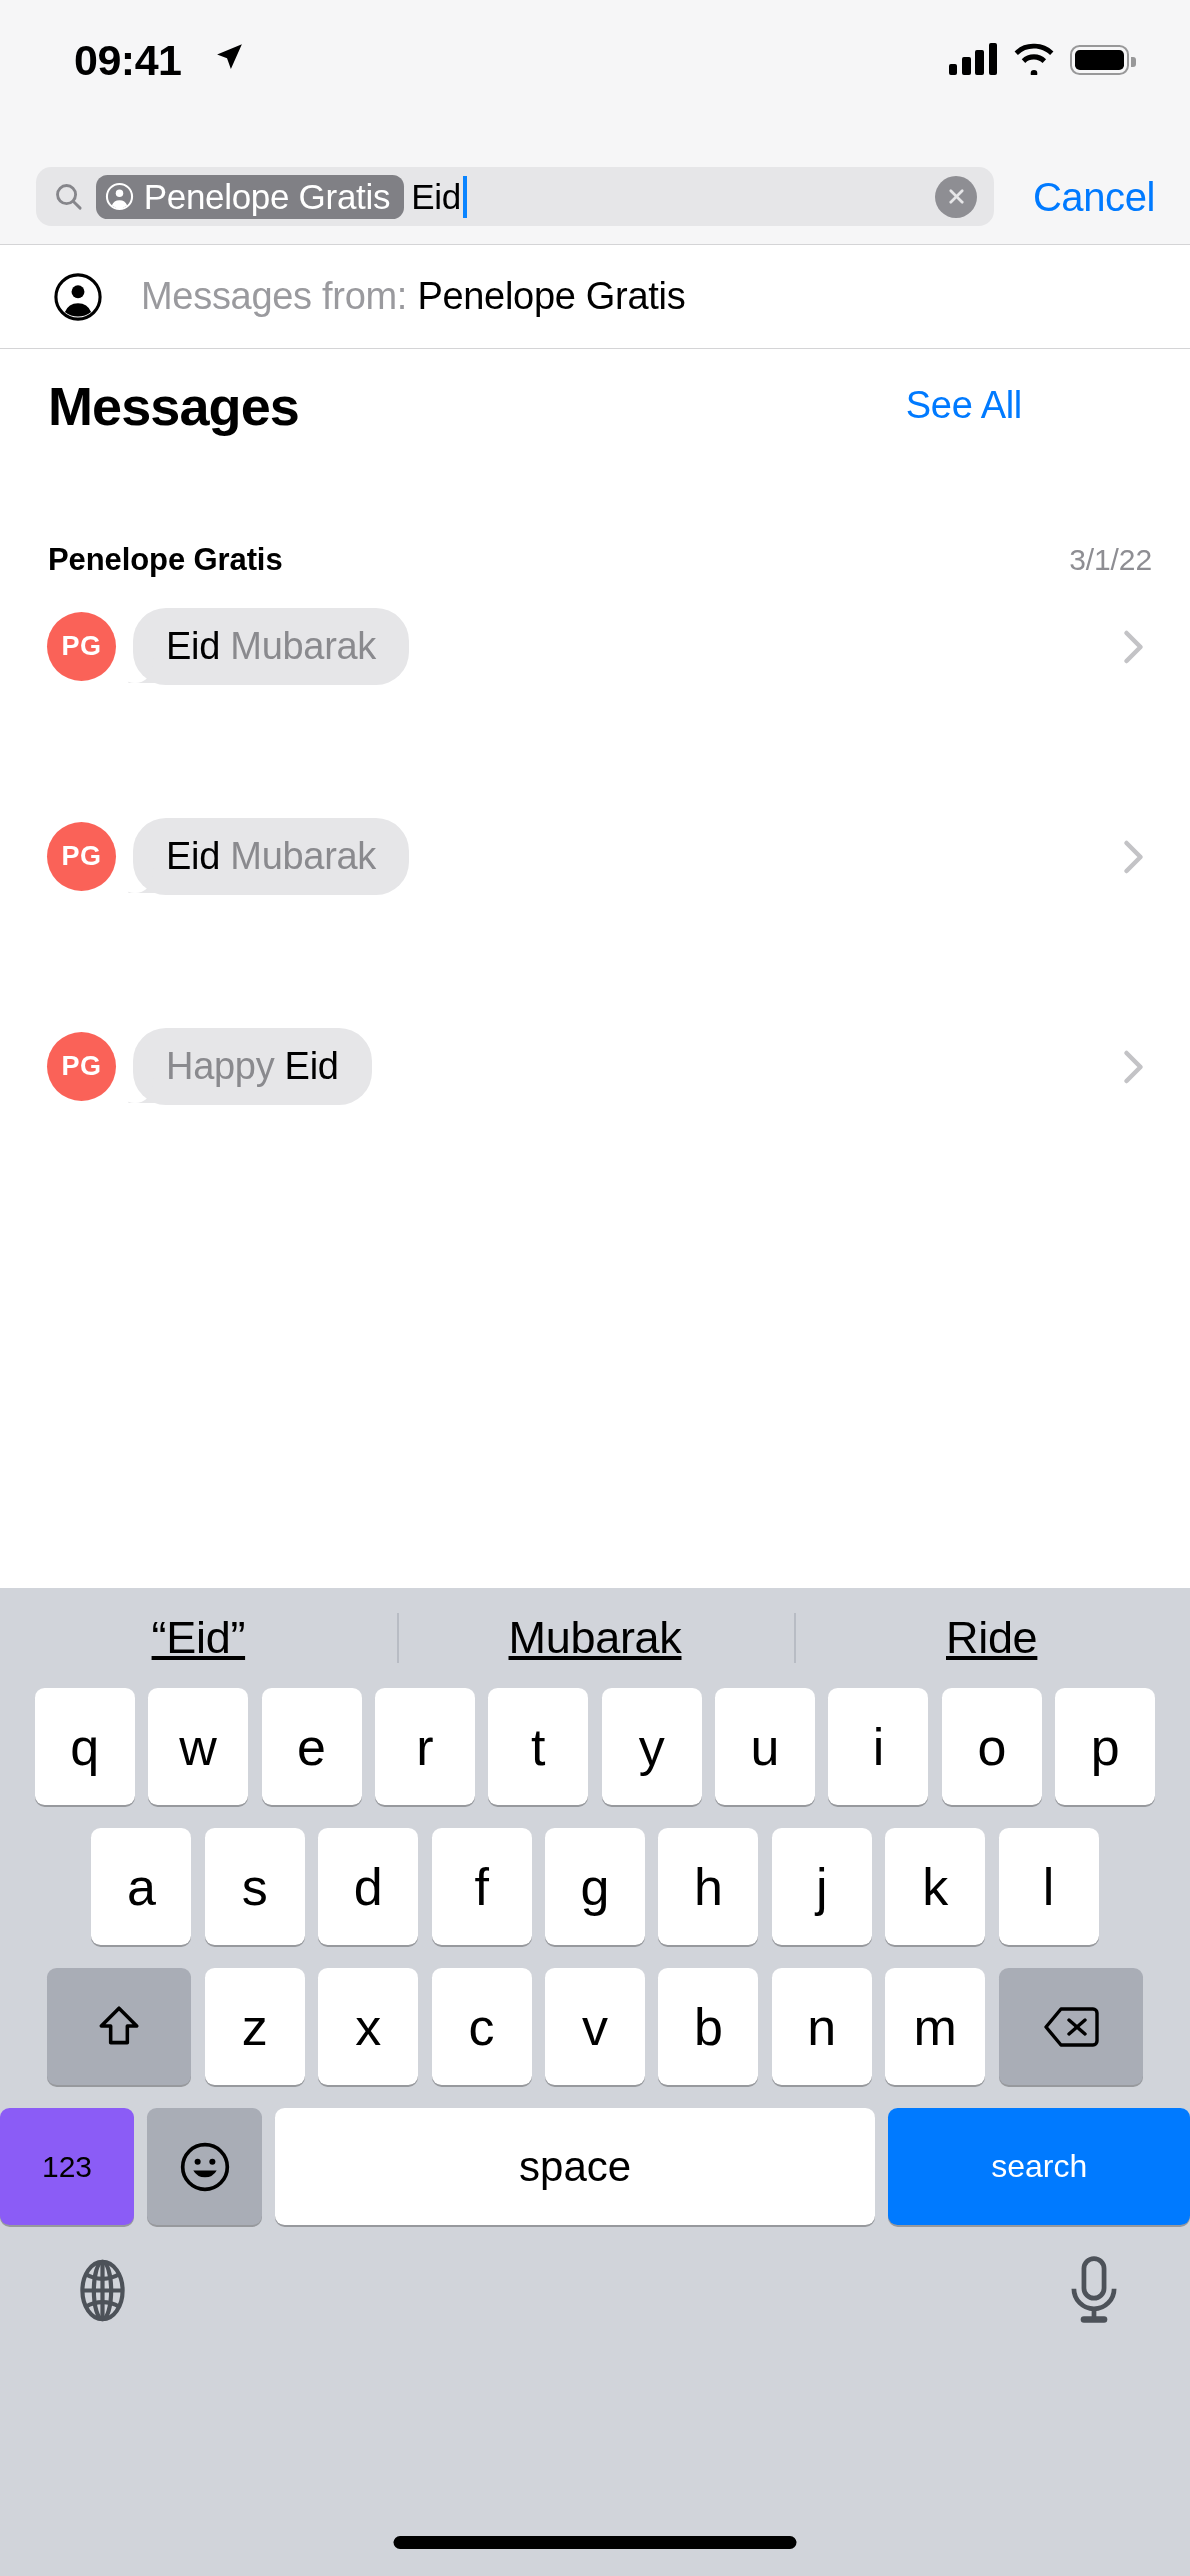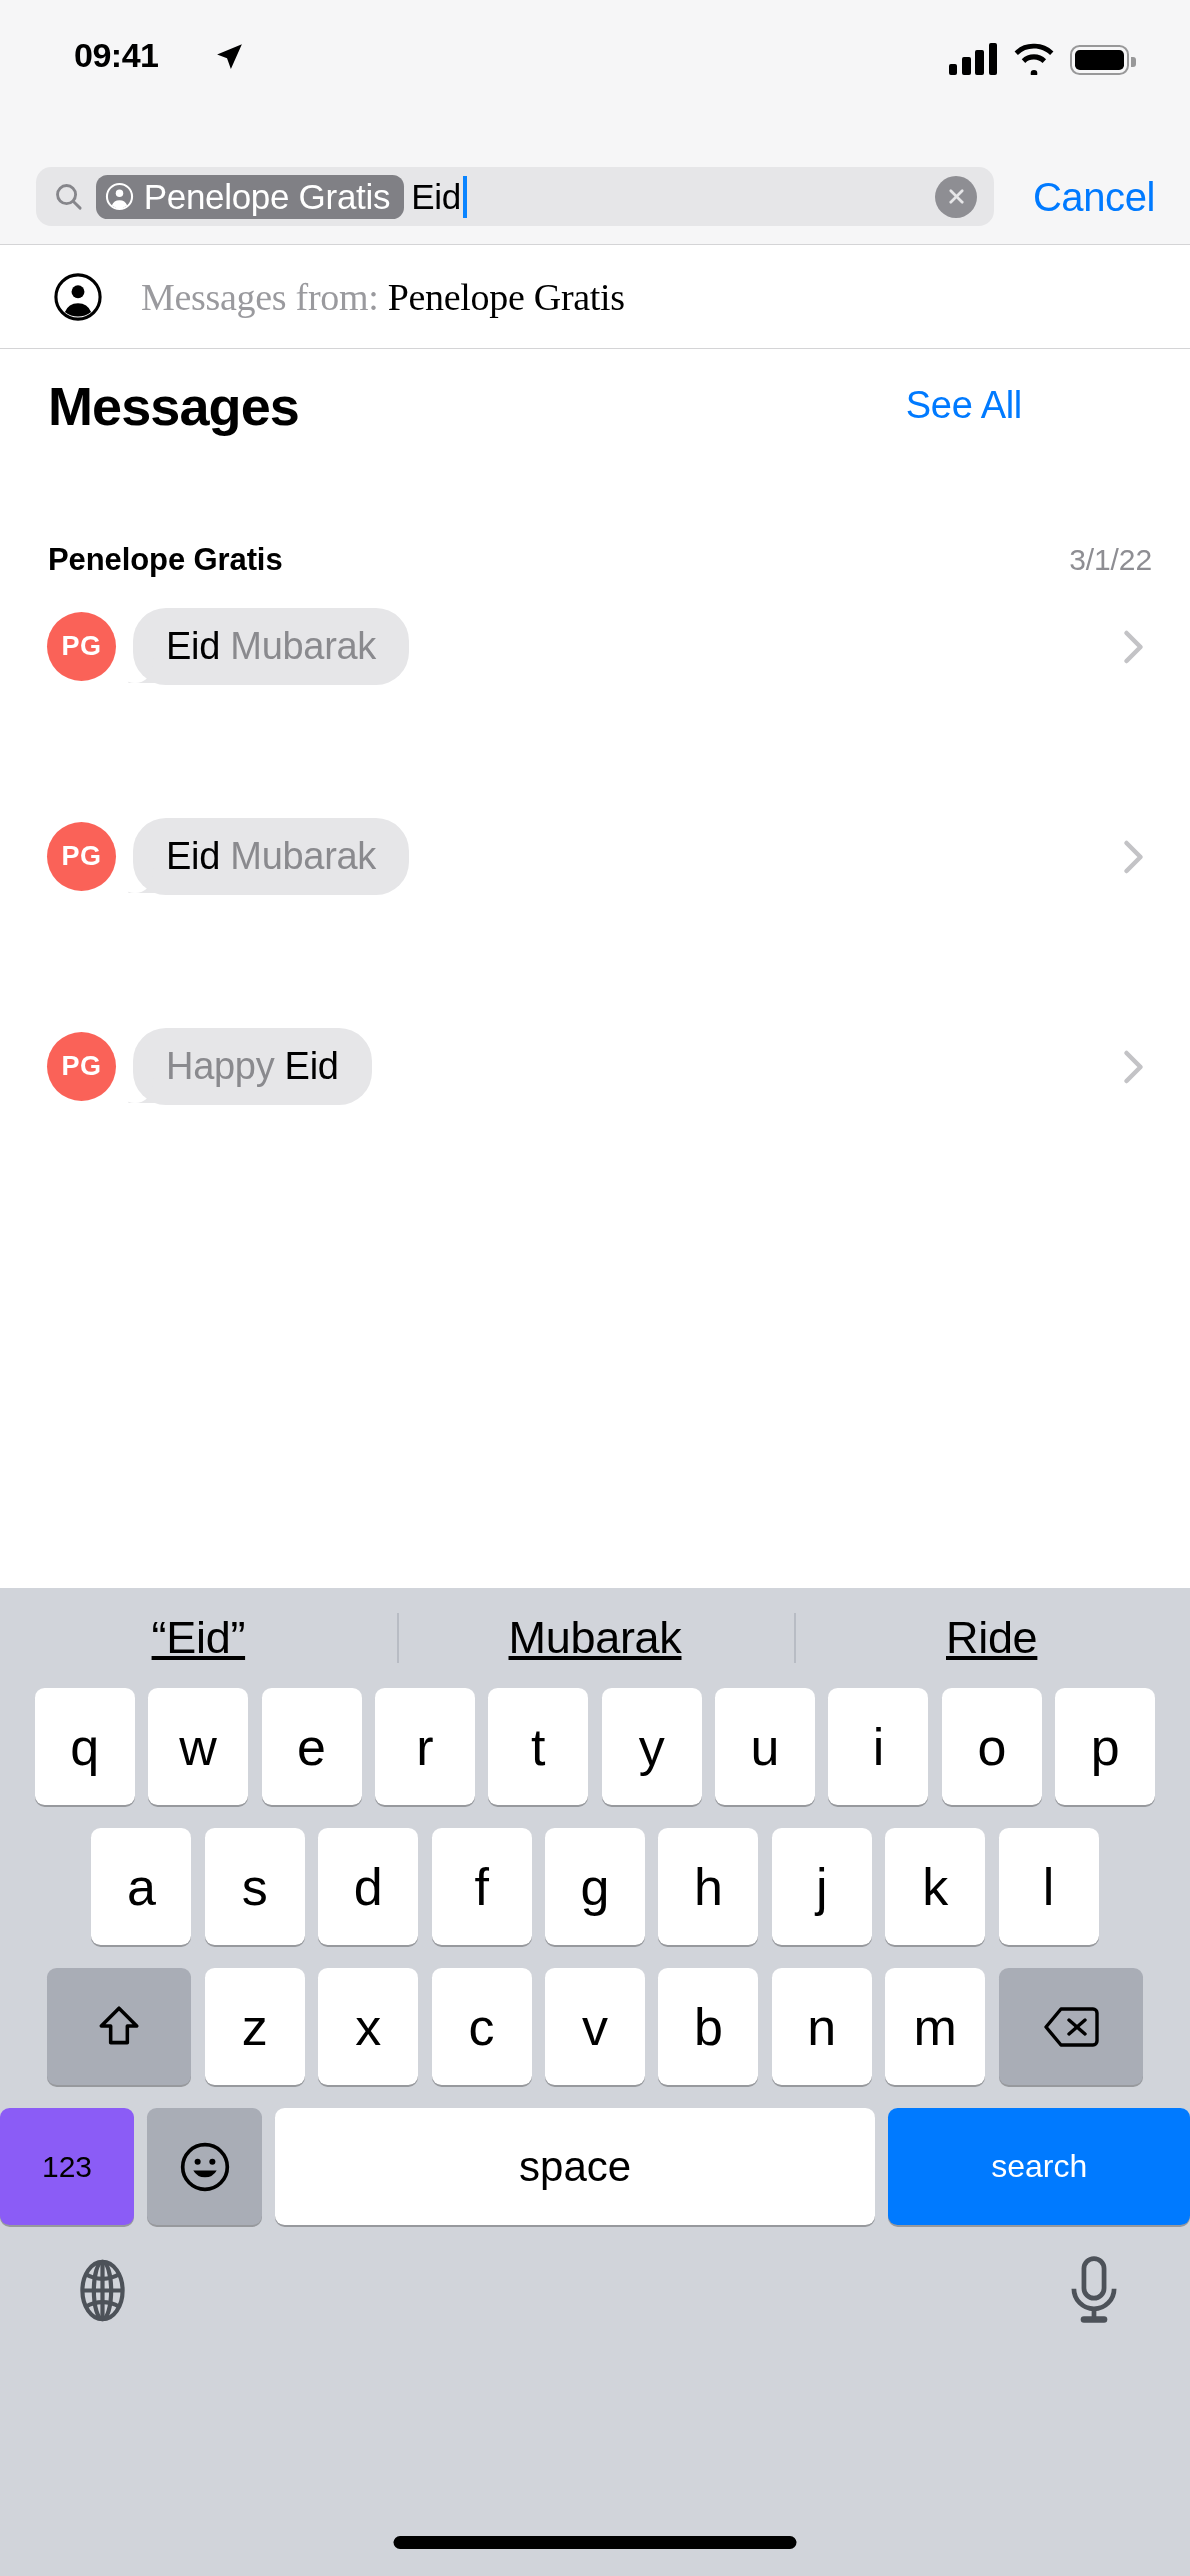--- a/index.html
+++ b/index.html
@@ -11,21 +11,21 @@
   }
   #phone { position:relative; width:1190px; height:2576px; background:#fff; }
 
   
   .statusbar {
     position:absolute; top:0; left:0; width:1190px; height:149px;
     background:#f6f6f7;
   }
   .sb-time {
     position:absolute; left:74px; top:36px;
-    font-size:34px; font-weight:700; color:#000; letter-spacing:-0.5px;
+    font-size:43px; font-weight:700; color:#000; letter-spacing:-0.5px;
   }
   .sb-loc { position:absolute; left:213px; top:40px; }
   .sb-right { position:absolute; right:61px; top:42px; display:flex; align-items:flex-end; gap:15.3px; }
   .bars { display:flex; align-items:flex-end; gap:4.8px; height:33px; }
   .bars i { display:block; width:8.6px; background:#000; border-radius:1.9px; }
   .bars i:nth-child(1){height:11.5px}
   .bars i:nth-child(2){height:18px}
   .bars i:nth-child(3){height:25px}
   .bars i:nth-child(4){height:32px}
   .batt {
@@ -77,21 +77,21 @@
     color:#007aff; font-size:40px; letter-spacing:-0.4px; white-space:nowrap;
   }
 
   
   .suggrow{
     position:absolute; top:245px; left:0; width:1190px; height:104px;
     background:#fff; display:flex; align-items:center;
     border-bottom:1px solid #d4d4d6;
   }
   .sugg-ico{ margin-left:53px; width:50px; height:50px; flex:none; }
-  .sugg-text{ margin-left:38px; font-size:38px; letter-spacing:-0.3px;font-family:Liberation Serif, serif; }
+  .sugg-text{ margin-left:38px; font-size:38px; letter-spacing:-0.3px; }
   .sugg-text .lbl{ color:#9a9a9e; }
   .sugg-text .nm{ color:#000; }
 
   
   .sec-header{
     position:absolute; top:349px; left:0; width:1060px; height:113px;
     display:flex; align-items:center; justify-content:space-between;
     padding:0 38px 0 48px; background:#fff;
   }
   .sec-title{ font-size:54px; font-weight:700; color:#000; letter-spacing:-0.9px; }

